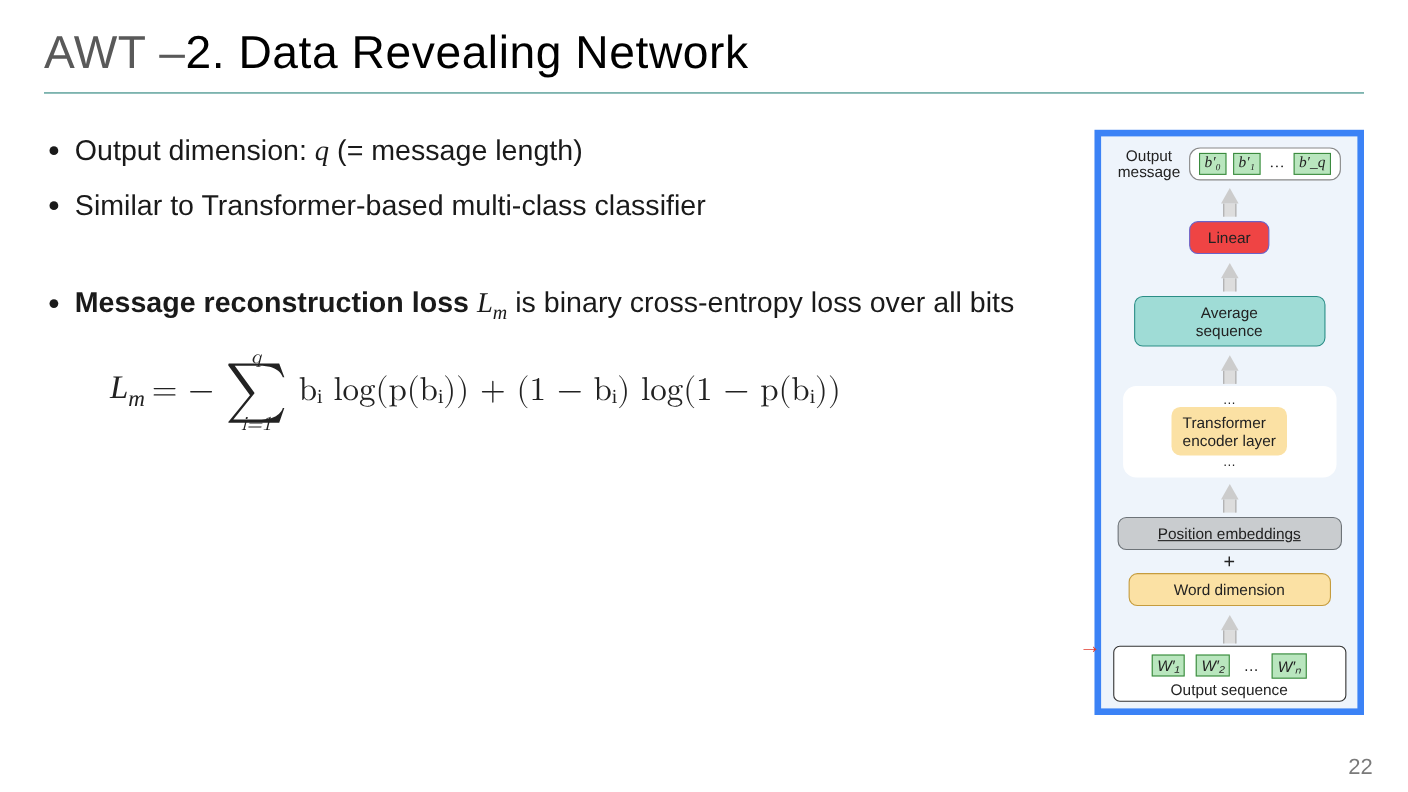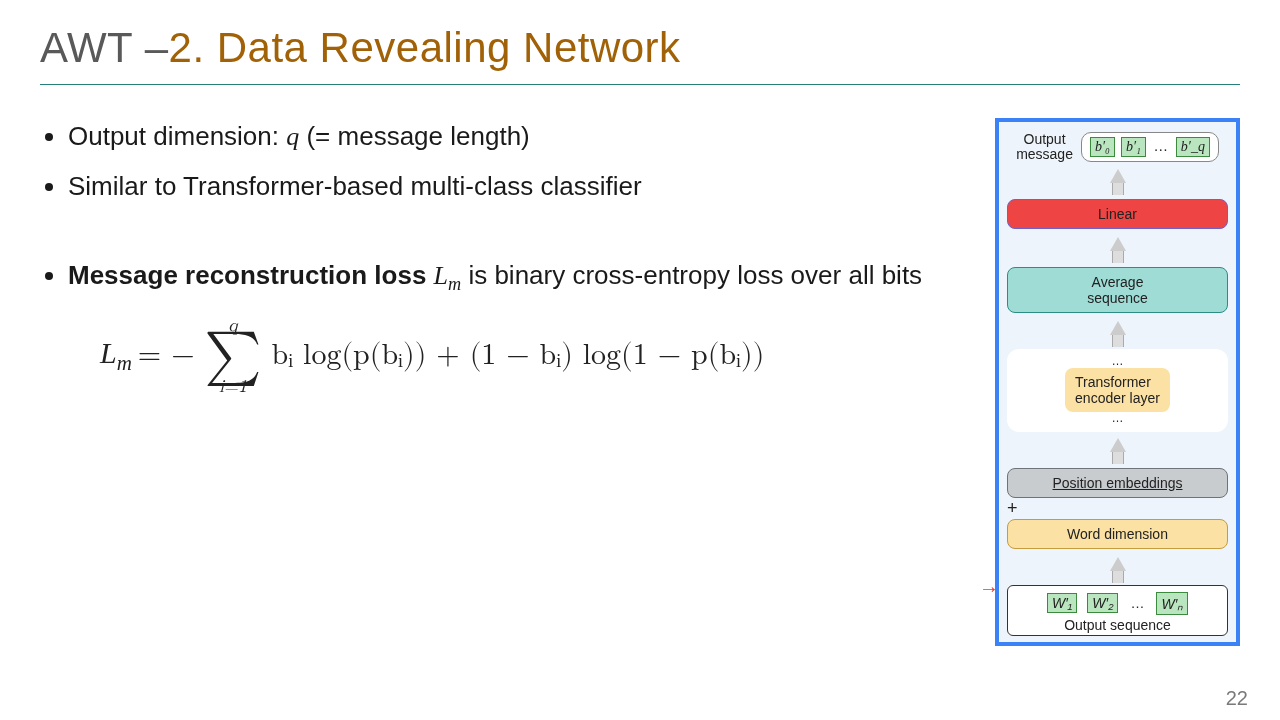--- a/index.html
+++ b/index.html
@@ -20,21 +20,21 @@
     padding: 24px 40px 40px 40px;
   }
   .title-row {
     display: flex;
     align-items: baseline;
     font-size: 42px;
     font-weight: 400;
     letter-spacing: 0.5px;
   }
   .title-prefix { color: #595959; }
-  .title-main   { color: #a16207; }
+  .title-main   { color: #000000; }
   .title-main::before { content: " "; }
   .hr {
     margin-top: 12px;
     border: none;
     border-top: 1px solid #26817a;
   }
   .body {
     display: flex;
     flex-direction: row;
     align-items: flex-start;
@@ -68,25 +68,26 @@
   .sum-block { display: inline-flex; flex-direction: column; align-items: center; line-height: 1; margin: 0 4px; }
   .sum-sym   { font-size: 54px; line-height: 0.8; }
   .sum-top, .sum-bot { font-size: 18px; font-style: italic; }
 
   .right {
     width: 245px;
     flex: 0 0 245px;
   }
   .diagram {
     background: #eef4fb;
-    border: 4px solid #3b82f6;
+    border: 6px solid #3b82f6;
     padding: 10px 8px 6px 8px;
     box-sizing: border-box;
     display: flex;
     flex-direction: column;
+    align-items: center;
     font-size: 14px;
     color: #222;
     position: relative;
   }
   .d-row { display: flex; align-items: center; justify-content: center; gap: 8px; width: 100%; }
   .out-label { font-size: 14px; text-align: center; line-height: 1.1; }
   .token-row {
     display: flex; align-items: center; gap: 6px;
     background: #fff; border: 1px solid #888; border-radius: 10px;
     padding: 4px 8px;

